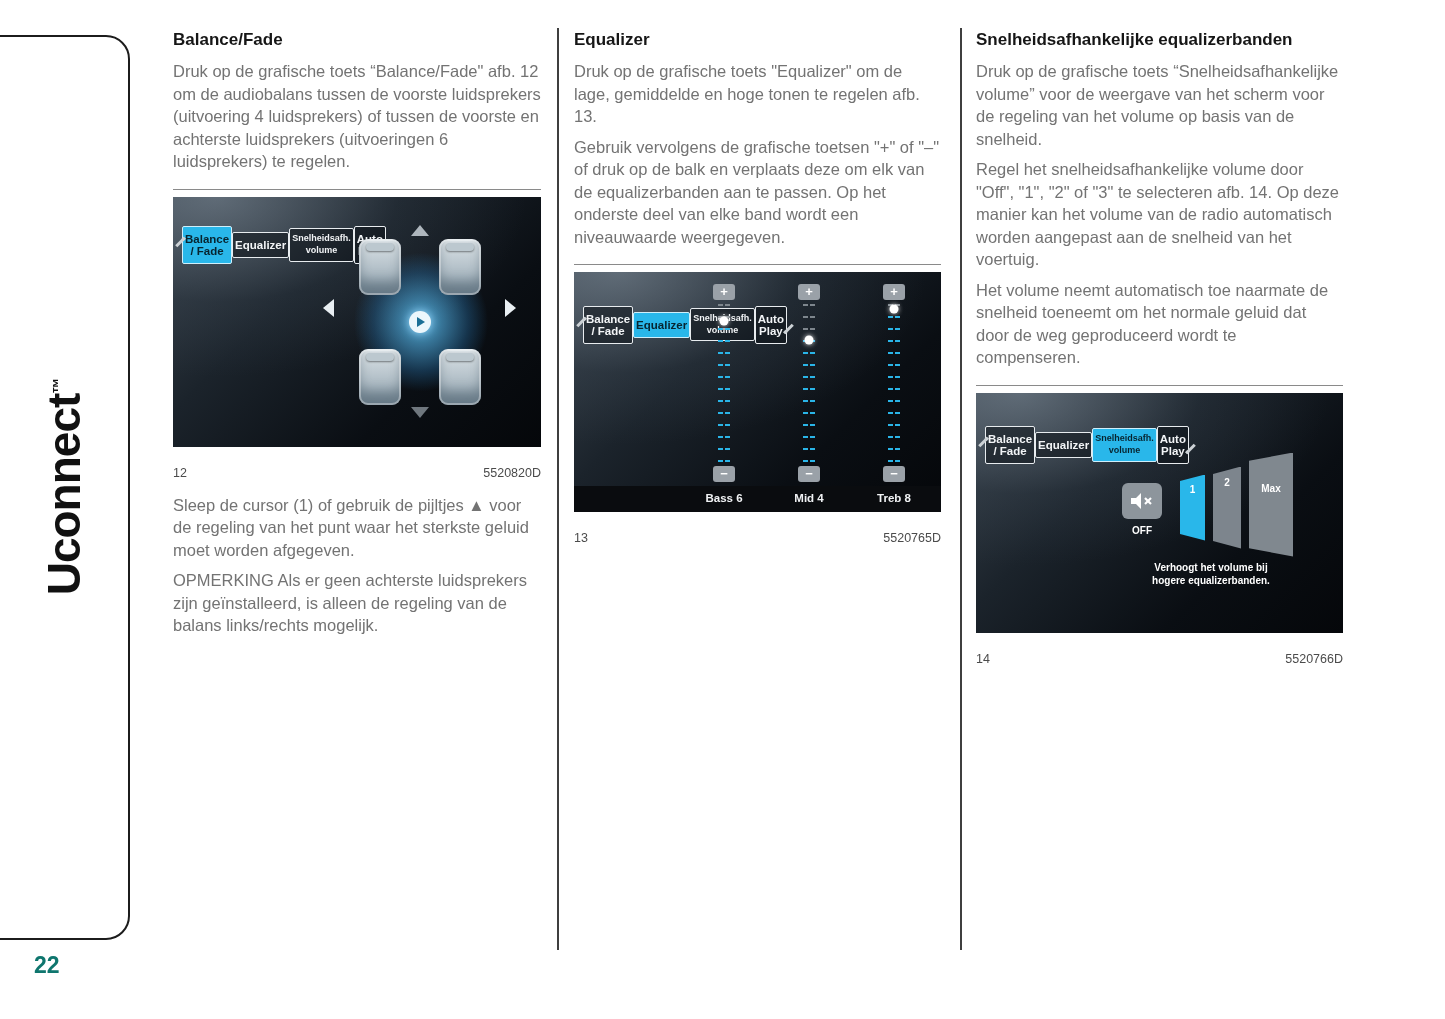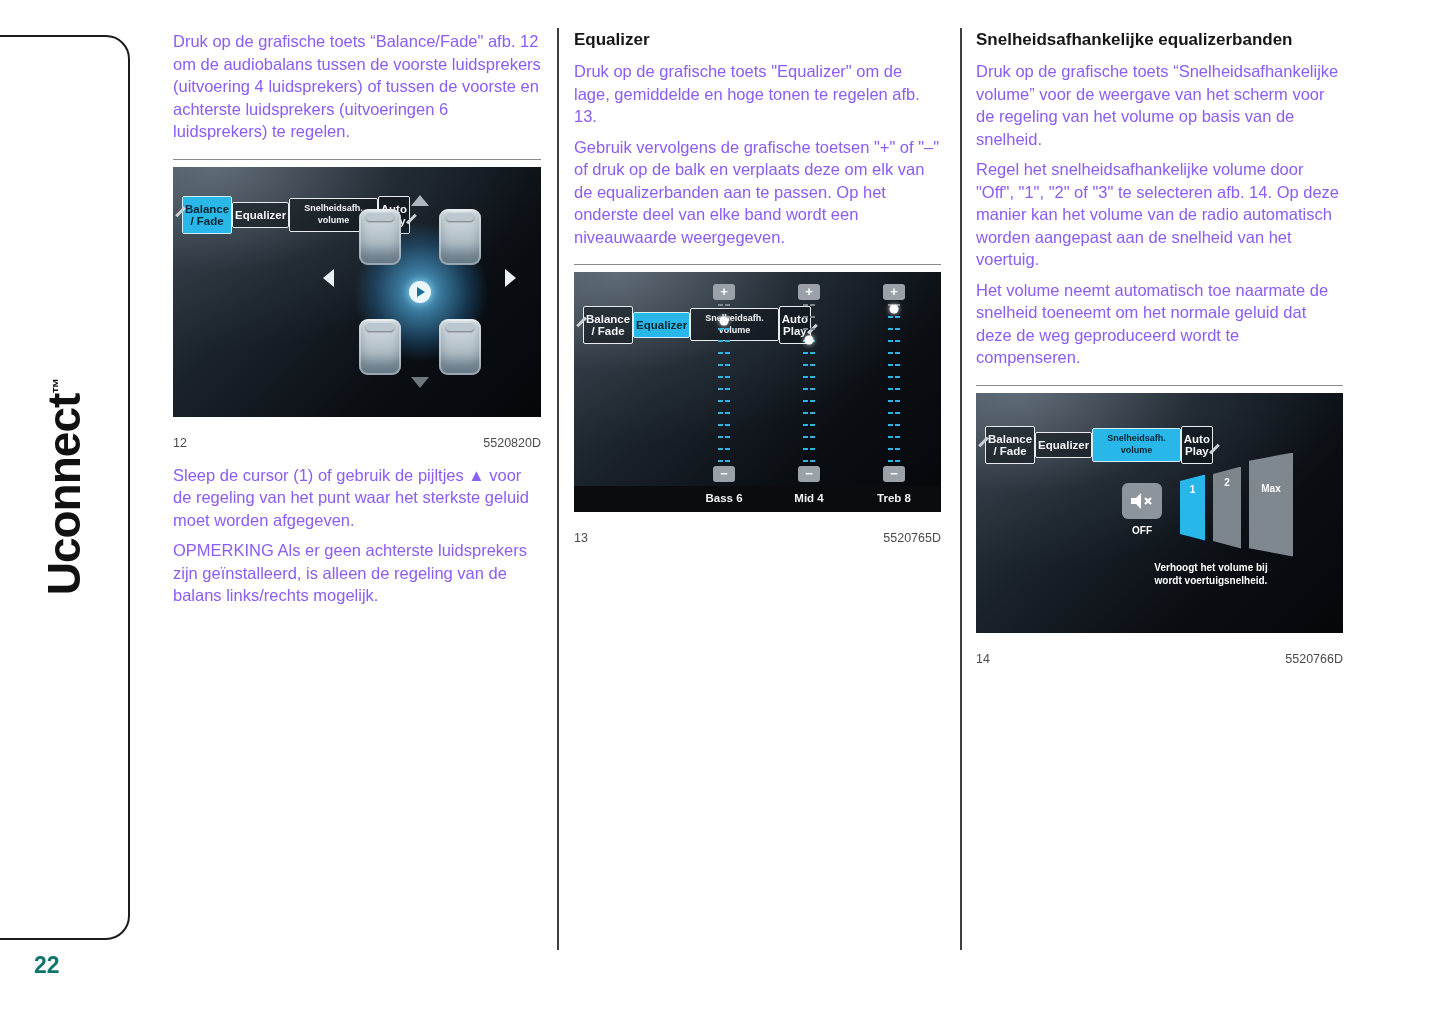--- a/index.html
+++ b/index.html
@@ -23,21 +23,21 @@
   .page-number { position:absolute; left:34px; top:952px; font-size:23px; font-weight:bold; color:#0f766e; }
 
   
   .divider { position:absolute; top:28px; width:2px; height:922px; background:#3f3f3f; }
   .d1 { left:557px; } .d2 { left:960px; }
   .col { position:absolute; top:30px; }
   #col1 { left:173px; width:368px; }
   #col2 { left:574px; width:367px; }
   #col3 { left:976px; width:367px; }
   .col h3 { font-size:17px; font-weight:bold; color:#161616; margin:0 0 10px 0; }
-  .col p { font-size:16.5px; line-height:22.5px; margin:0 0 8px 0; color:#8b5cf6; }
+  .col p { font-size:16.5px; line-height:22.5px; margin:0 0 8px 0; color:#737373; }
 
   
   figure { margin:16px 0 14px 0; border-top:1px solid #8a8a8a; padding-top:7px; }
   .screen {
     position:relative; width:100%; overflow:hidden;
     background:
       radial-gradient(140% 120% at 12% 0%, rgba(132,146,159,.55), rgba(60,72,84,.25) 35%, rgba(0,0,0,0) 60%),
       linear-gradient(135deg,#39434d 0%,#1b232b 35%,#0a0e13 70%,#05070a 100%);
   }
   .h250 { height:250px; } .h240 { height:240px; }
@@ -46,21 +46,21 @@
   
   .menu { position:absolute; left:6px; top:26px; width:102px; display:flex; flex-direction:row; align-items:center; }
   .chev { display:block; width:12px; height:12px; border-left:3px solid #cdd2d6; border-top:3px solid #cdd2d6; }
   .chev.up { transform:rotate(45deg); margin:2px 0 8px 0; }
   .chev.down { transform:rotate(225deg); margin:8px 0 0 0; }
   .mbtn {
     width:92px; margin:3.5px 0; padding:6px 2px; background:rgba(13,18,24,.55);
     border:1px solid #e8ecef; border-radius:2px; color:#f2f4f6;
     font-size:11.5px; font-weight:bold; text-align:center; line-height:1.05; cursor:default;
   }
-  .mbtn.small { font-size:9px; padding:4px 14px; line-height:1.3; }
+  .mbtn.small { font-size:9px; padding:4px 2px; line-height:1.3; }
   .mbtn.active { background:#29b7ea; border-color:#cfeffb; color:#07242f; }
 
   
   .glow { position:absolute; left:162px; top:36px; width:172px; height:178px; border-radius:50%;
     background:radial-gradient(closest-side, rgba(92,192,242,.85), rgba(42,122,182,.35) 55%, rgba(0,0,0,0) 78%); }
   .seat { position:absolute; width:42px; height:56px; border-radius:9px;
     background:linear-gradient(180deg,#dde4e8,#8fa1ad);
     box-shadow: inset 0 0 0 2px rgba(255,255,255,.35), inset 0 -14px 12px rgba(40,60,75,.4); }
   .seat::before { content:""; position:absolute; left:7px; top:4px; right:7px; height:8px; border-radius:4px;
     background:#bcc8cf; box-shadow:0 1px 2px rgba(0,0,0,.45); }
@@ -115,20 +115,21 @@
 <div class="page">
 
   <div class="sidebar-frame"></div>
   <div class="brand"><span>Uconnect</span><sup>™</sup></div>
   <div class="page-number">22</div>
 
   <div class="divider d1"></div>
   <div class="divider d2"></div>
 
   <section class="col" id="col1">
+    <h3>Balance/Fade</h3>
     <p>Druk op de grafische toets “Balance/Fade" afb. 12 om de audiobalans tussen de voorste luidsprekers (uitvoering 4 luidsprekers) of tussen de voorste en achterste luidsprekers (uitvoeringen 6 luidsprekers) te regelen.</p>
 
     <figure>
       <div class="screen h250">
         <div class="menu">
           <span class="chev up"></span>
           <div class="mbtn active">Balance / Fade</div>
           <div class="mbtn">Equalizer</div>
           <div class="mbtn small">
             <div>Snelheidsafh.</div>
@@ -251,21 +252,21 @@
         <span>13</span>
         <span>5520765D</span>
       </figcaption>
     </figure>
   </section>
 
   <section class="col" id="col3">
     <h3>Snelheidsafhankelijke equalizerbanden</h3>
     <p>Druk op de grafische toets “Snelheidsafhankelijke volume” voor de weergave van het scherm voor de regeling van het volume op basis van de snelheid.</p>
     <p>Regel het snelheidsafhankelijke volume door "Off", "1", "2" of "3" te selecteren afb. 14. Op deze manier kan het volume van de radio automatisch worden aangepast aan de snelheid van het voertuig.</p>
-    <p>Het volume neemt automatisch toe naarmate de snelheid toeneemt om het normale geluid dat deze de weg geproduceerd wordt te compenseren.</p>
+    <p>Het volume neemt automatisch toe naarmate de snelheid toeneemt om het normale geluid dat door de weg geproduceerd wordt te compenseren.</p>
 
     <figure>
       <div class="screen h240">
         <div class="menu" style="top:30px">
           <span class="chev up"></span>
           <div class="mbtn">Balance / Fade</div>
           <div class="mbtn">Equalizer</div>
           <div class="mbtn small active">
             <div>Snelheidsafh.</div>
             <div>volume</div>
@@ -288,21 +289,21 @@
           </div>
         <div class="vbar b2">
             <span>2</span>
           </div>
         <div class="vbar bmax">
             <span>Max</span>
           </div>
 
         <div class="note">
           <div>Verhoogt het volume bij</div>
-          <div>wordt voertuigsnelheid.</div>
+          <div>hogere equalizerbanden.</div>
         </div>
       </div>
       <figcaption class="figcap">
         <span>14</span>
         <span>5520766D</span>
       </figcaption>
     </figure>
   </section>
 
 </div>

